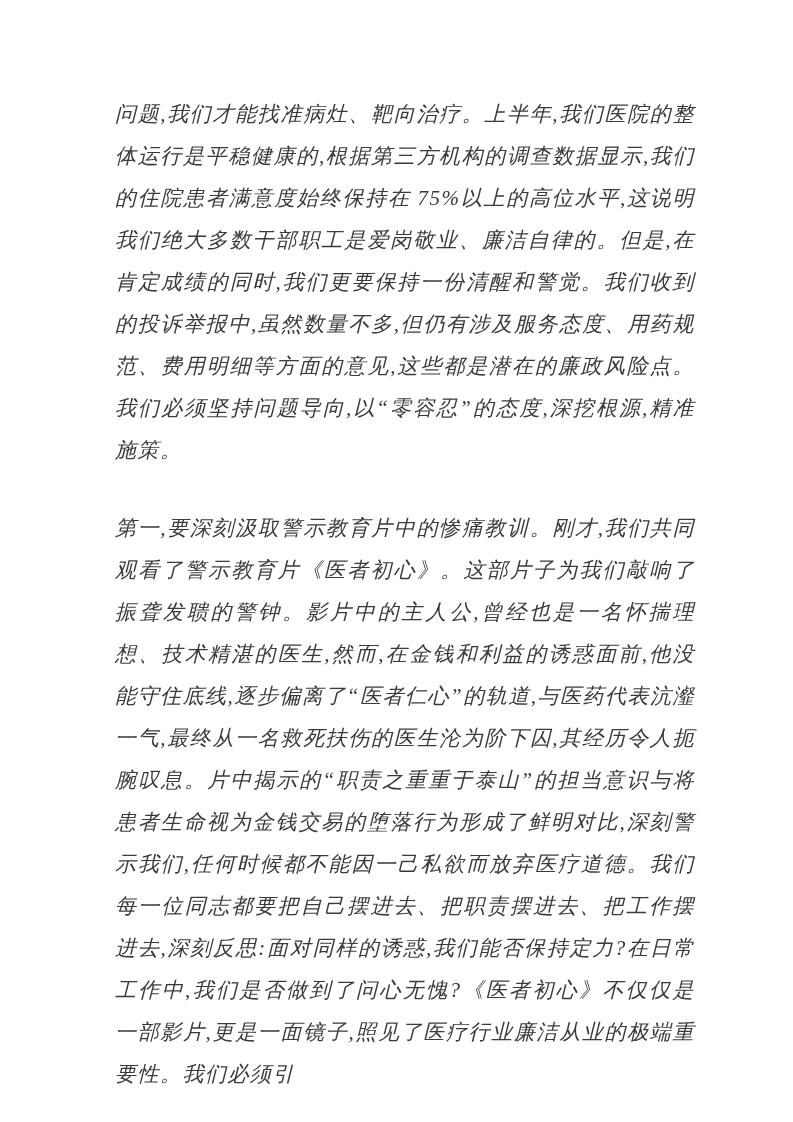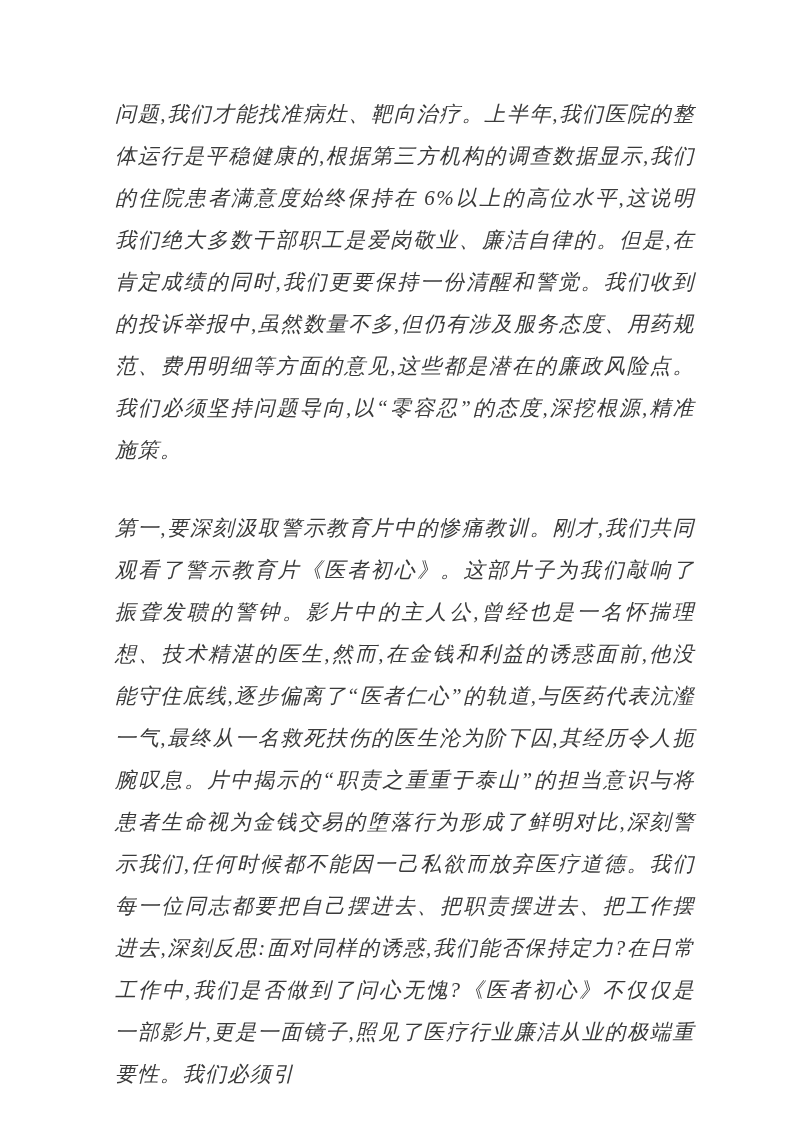--- a/index.html
+++ b/index.html
@@ -29,16 +29,16 @@
   }
   .doc-body p + p {
     margin-top: 36px;
   }
 </style>
 </head>
 <body>
 
 <div class="page">
   <div class="doc-body">
-    <p>问题,我们才能找准病灶、靶向治疗。上半年,我们医院的整体运行是平稳健康的,根据第三方机构的调查数据显示,我们的住院患者满意度始终保持在 6%以上的高位水平,这说明我们绝大多数干部职工是爱岗敬业、廉洁自律的。但是,在肯定成绩的同时,我们更要保持一份清醒和警觉。我们收到的投诉举报中,虽然数量不多,但仍有涉及服务态度、用药规范、费用明细等方面的意见,这些都是潜在的廉政风险点。我们必须坚持问题导向,以“零容忍”的态度,深挖根源,精准施策。</p>
+    <p>问题,我们才能找准病灶、靶向治疗。上半年,我们医院的整体运行是平稳健康的,根据第三方机构的调查数据显示,我们的住院患者满意度始终保持在 75%以上的高位水平,这说明我们绝大多数干部职工是爱岗敬业、廉洁自律的。但是,在肯定成绩的同时,我们更要保持一份清醒和警觉。我们收到的投诉举报中,虽然数量不多,但仍有涉及服务态度、用药规范、费用明细等方面的意见,这些都是潜在的廉政风险点。我们必须坚持问题导向,以“零容忍”的态度,深挖根源,精准施策。</p>
     <p>第一,要深刻汲取警示教育片中的惨痛教训。刚才,我们共同观看了警示教育片《医者初心》。这部片子为我们敲响了振聋发聩的警钟。影片中的主人公,曾经也是一名怀揣理想、技术精湛的医生,然而,在金钱和利益的诱惑面前,他没能守住底线,逐步偏离了“医者仁心”的轨道,与医药代表沆瀣一气,最终从一名救死扶伤的医生沦为阶下囚,其经历令人扼腕叹息。片中揭示的“职责之重重于泰山”的担当意识与将患者生命视为金钱交易的堕落行为形成了鲜明对比,深刻警示我们,任何时候都不能因一己私欲而放弃医疗道德。我们每一位同志都要把自己摆进去、把职责摆进去、把工作摆进去,深刻反思:面对同样的诱惑,我们能否保持定力?在日常工作中,我们是否做到了问心无愧?《医者初心》不仅仅是一部影片,更是一面镜子,照见了医疗行业廉洁从业的极端重要性。我们必须引</p>
   </div>
 </div>
 
 </body></html>

